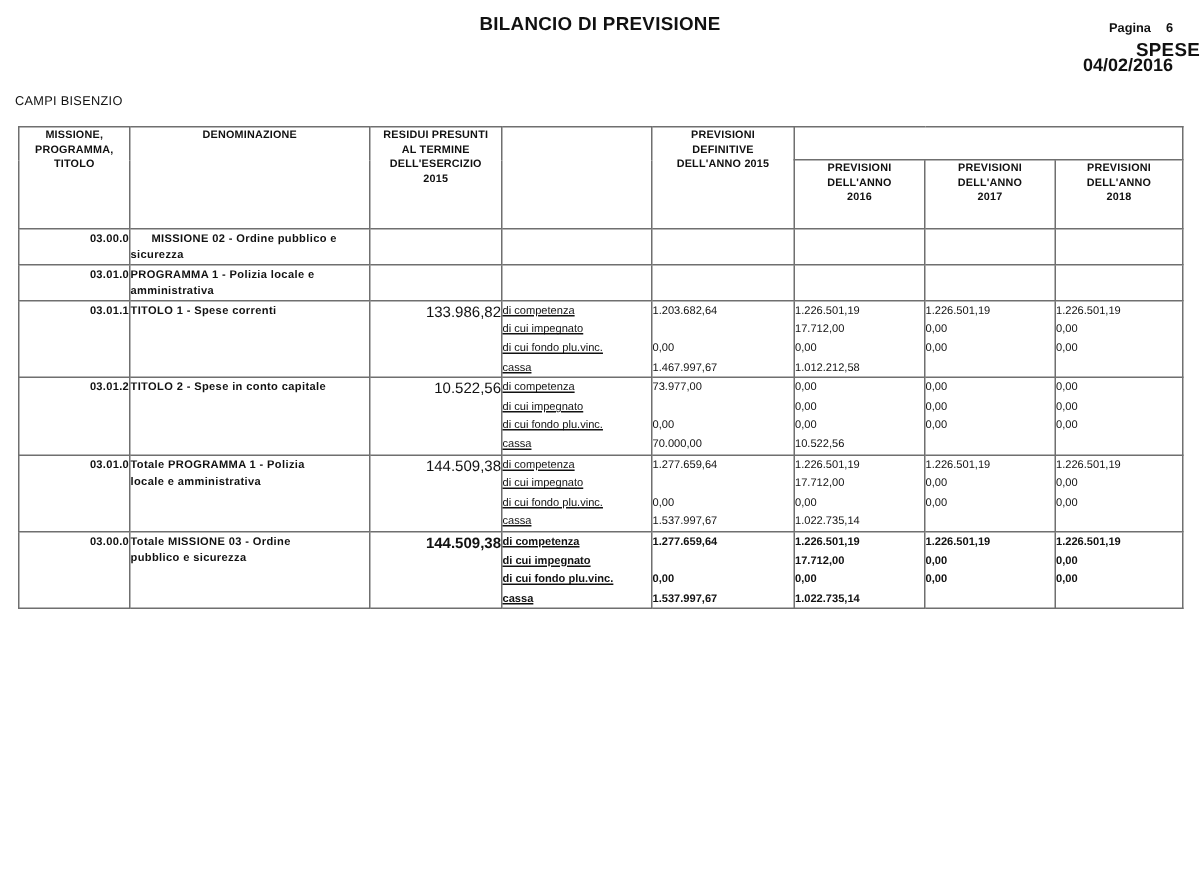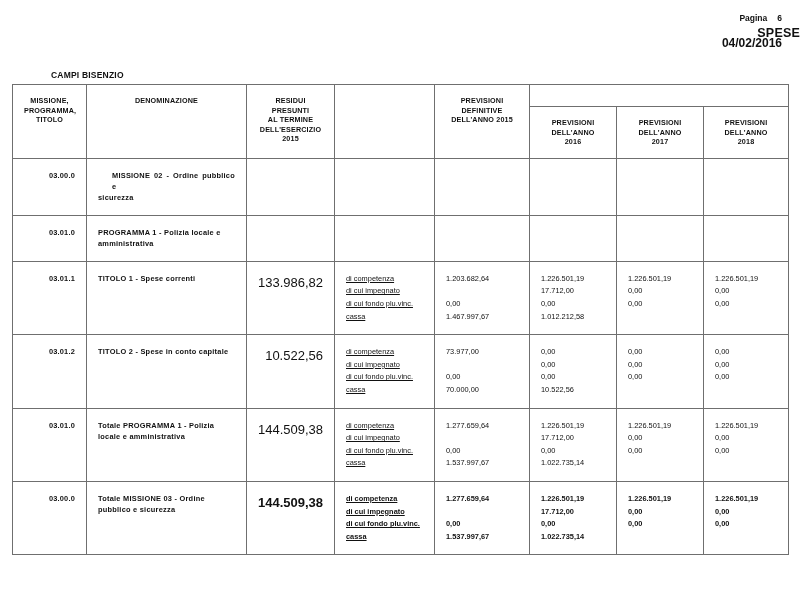--- a/index.html
+++ b/index.html
@@ -53,44 +53,43 @@
   .doc-date {
     position: absolute;
     right: 18px;
     top: 36px;
     font-size: 12px;
     font-weight: bold;
   }
   .entity-name {
     position: absolute;
     left: 10px;
-    top: 70px;
+    top: 62px;
     font-size: 8.5px;
-    font-weight: bold;
+    font-weight: normal;
     letter-spacing: 0.2px;
-    margin-left: 41px;
   }
 
   
   .table-wrap {
     position: absolute;
     left: 12px;
     top: 84px;
     width: 776px;
   }
   table.budget {
     border-collapse: collapse;
     width: 776px;
     table-layout: fixed;
     font-size: 7.4px;
   }
   table.budget th, table.budget td {
     border: 1px solid #6f6f6f;
     vertical-align: top;
-    padding: 11px;
+    padding: 0;
   }
 
   
   thead th {
     text-align: center;
     font-size: 7.2px;
     font-weight: bold;
     line-height: 1.32;
     letter-spacing: 0.15px;
     padding: 4px 2px;
@@ -125,21 +124,21 @@
     letter-spacing: 0.25px;
     padding-left: 10px;
     padding-right: 6px;
   }
   td.denom .just {
     text-align: justify;
     text-align-last: left;
   }
   td.residui {
     text-align: right;
-    font-size: 13px;
+    font-size: 10px;
     padding-right: 5px;
     white-space: nowrap;
   }
   td.labels {
     font-size: 7.4px;
     padding-left: 5px;
     white-space: nowrap;
     text-decoration: underline;
   }
   td.num {
@@ -148,20 +147,21 @@
     white-space: nowrap;
   }
   .lines div { height: 12.6px; line-height: 12.6px; }
   .bold { font-weight: bold; }
   .emptyline { visibility: hidden; }
 </style>
 </head>
 <body>
 
 <div class="page-header">
+  <div class="doc-title">BILANCIO DI PREVISIONE</div>
   <div class="doc-subtitle">SPESE</div>
   <div class="page-label">
     <span>Pagina</span><span class="pnum">6</span>
   </div>
   <div class="doc-date">04/02/2016</div>
   <div class="entity-name">CAMPI BISENZIO</div>
 </div>
 
 <div class="table-wrap">
   <table class="budget">

